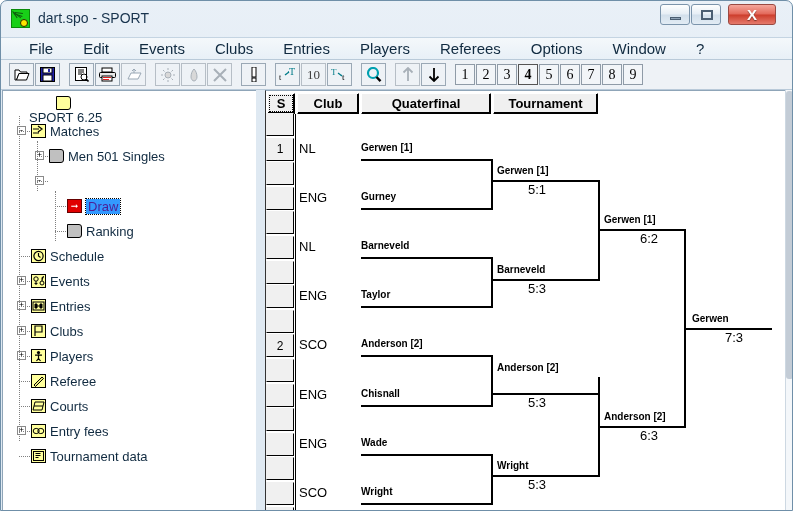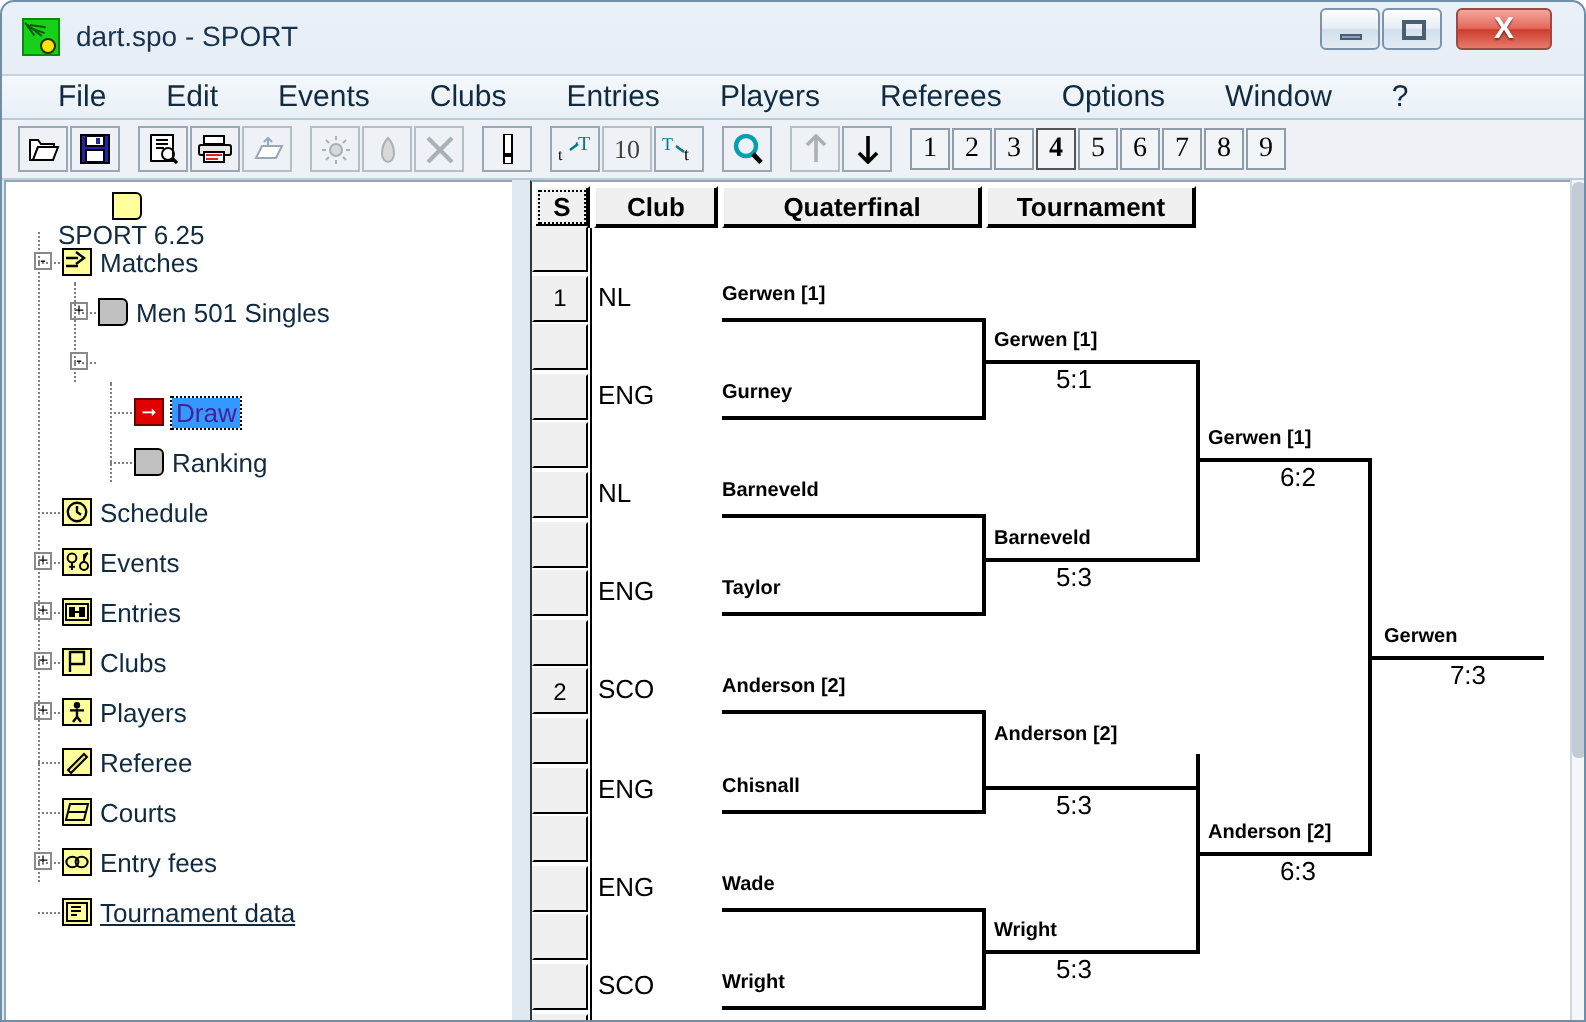--- a/index.html
+++ b/index.html
@@ -457,21 +457,21 @@
         <div class="tdash" style="left: 16px; top: 315px; width: 11px;"></div>
         <div class="tnode" style="left: 28px; top: 330px;">
           <span class="ticon"><svg width="13" height="12" viewBox="0 0 13 12">
               <ellipse cx="4.2" cy="6" rx="3" ry="2.6" fill="none" stroke="#000"></ellipse>
               <ellipse cx="8.8" cy="6" rx="3" ry="2.6" fill="none" stroke="#000"></ellipse>
             </svg></span>
           <span class="tlabel">Entry fees</span>
         </div>
         <div class="tw" style="left: 14px; top: 335px;">+</div>
         <div class="tdash" style="left: 16px; top: 340px; width: 11px;"></div>
-        <div class="tnode" style="left: 28px; top: 355px; text-decoration: underline;">
+        <div class="tnode" style="left: 28px; top: 355px;">
           <span class="ticon"><svg width="13" height="12" viewBox="0 0 13 12">
               <rect x="1.5" y="1.5" width="10" height="9" fill="none" stroke="#000"></rect>
               <path d="M3.5 3.5h5M3.5 5.5h5M3.5 7.5h3" stroke="#000"></path>
             </svg></span>
           <span class="tlabel">Tournament data</span>
         </div>
         <div class="tdash" style="left: 16px; top: 365px; width: 11px;"></div>
         <div class="tline" style="left: 16px; top: 25px; height: 325px;"></div>
         <div class="tline" style="left: 34px; top: 50px; height: 50px;"></div>
         <div class="tline" style="left: 52px; top: 100px; height: 50px;"></div>

